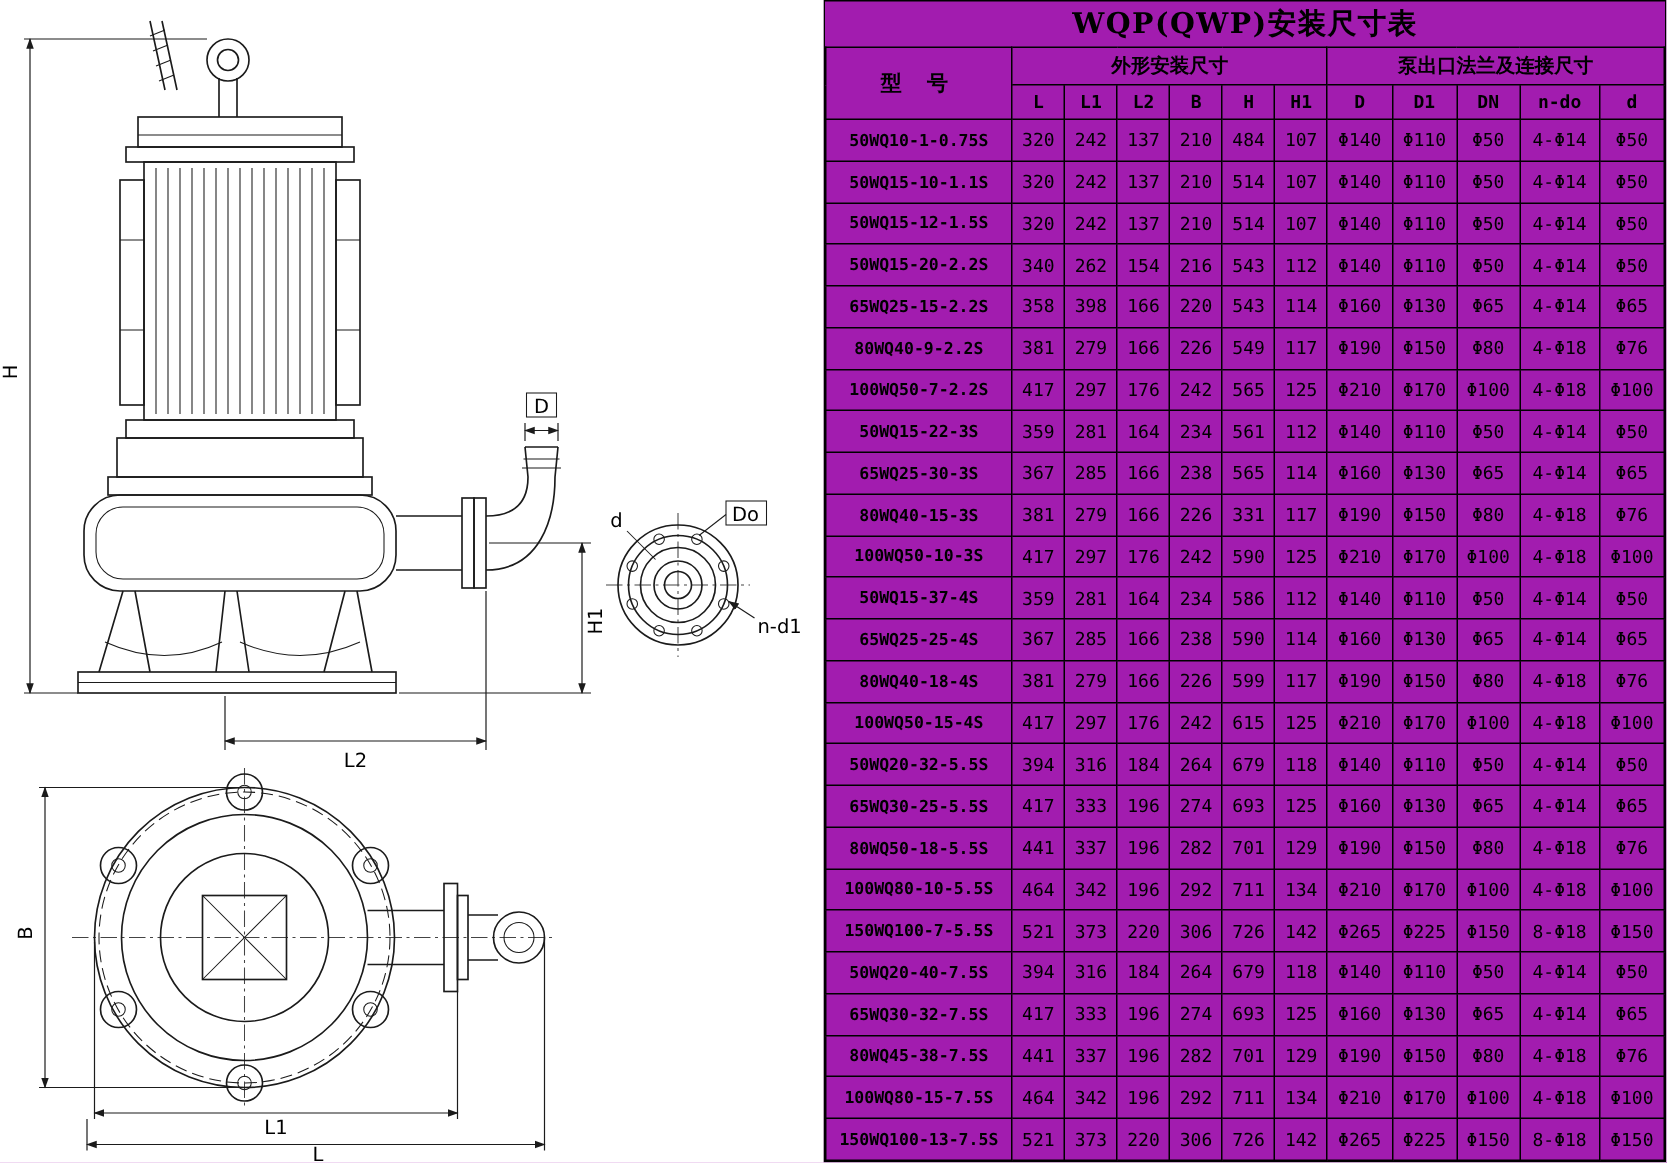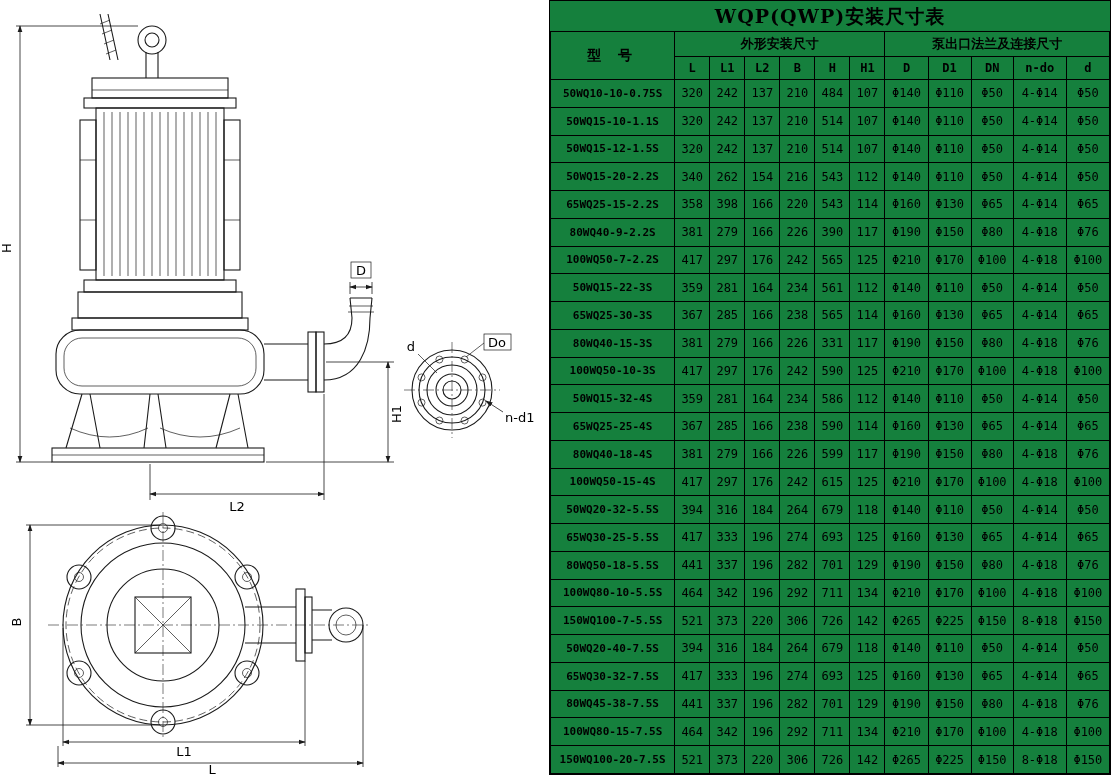--- a/index.html
+++ b/index.html
@@ -14,21 +14,21 @@
   .ln   { stroke:#1b1b1b; fill:none; stroke-width:1.1; }
   .thin { stroke:#1b1b1b; fill:none; stroke-width:0.7; }
   .dim  { stroke:#1b1b1b; fill:none; stroke-width:0.8; }
   .cl   { stroke:#444; fill:none; stroke-width:0.7; stroke-dasharray:11 3 2 3; }
   .lbl  { font-family:"DejaVu Sans", sans-serif; font-size:13px; fill:#000; stroke:none; }
   
   .table-panel {
     width:562px; height:775px; box-sizing:border-box;
     border-left:1.5px solid #000; border-top:1px solid #000;
     border-right:1px solid #000; border-bottom:1px solid #000;
-    display:flex; flex-direction:column; background:#15803d;
+    display:flex; flex-direction:column; background:#a21caf;
   }
   .table-title {
     height:30px; line-height:30px; text-align:center; flex:0 0 30px;
     font-weight:bold; font-size:19px; letter-spacing:1px;
     font-family:"DejaVu Serif", serif;
   }
   table.dim-table {
     width:100%; height:745px; border-collapse:collapse; table-layout:fixed;
   }
   .dim-table th, .dim-table td {
@@ -212,21 +212,21 @@
           <th class="sub-h">H1</th>
           <th class="sub-h">D</th>
           <th class="sub-h">D1</th>
           <th class="sub-h">DN</th>
           <th class="sub-h">n-do</th>
           <th class="sub-h">d</th>
         </tr>
       </thead>
       <tbody>
           <tr>
-            <td class="model-cell">50WQ10-10-0.75S</td>
+            <td class="model-cell">50WQ10-1-0.75S</td>
             <td>320</td>
             <td>242</td>
             <td>137</td>
             <td>210</td>
             <td>484</td>
             <td>107</td>
             <td>Φ140</td>
             <td>Φ110</td>
             <td>Φ50</td>
             <td>4-Φ14</td>
@@ -287,21 +287,21 @@
             <td>Φ65</td>
             <td>4-Φ14</td>
             <td>Φ65</td>
           </tr>
           <tr>
             <td class="model-cell">80WQ40-9-2.2S</td>
             <td>381</td>
             <td>279</td>
             <td>166</td>
             <td>226</td>
-            <td>390</td>
+            <td>549</td>
             <td>117</td>
             <td>Φ190</td>
             <td>Φ150</td>
             <td>Φ80</td>
             <td>4-Φ18</td>
             <td>Φ76</td>
           </tr>
           <tr>
             <td class="model-cell">100WQ50-7-2.2S</td>
             <td>417</td>
@@ -366,21 +366,21 @@
             <td>242</td>
             <td>590</td>
             <td>125</td>
             <td>Φ210</td>
             <td>Φ170</td>
             <td>Φ100</td>
             <td>4-Φ18</td>
             <td>Φ100</td>
           </tr>
           <tr>
-            <td class="model-cell">50WQ15-32-4S</td>
+            <td class="model-cell">50WQ15-37-4S</td>
             <td>359</td>
             <td>281</td>
             <td>164</td>
             <td>234</td>
             <td>586</td>
             <td>112</td>
             <td>Φ140</td>
             <td>Φ110</td>
             <td>Φ50</td>
             <td>4-Φ14</td>
@@ -548,21 +548,21 @@
             <td>292</td>
             <td>711</td>
             <td>134</td>
             <td>Φ210</td>
             <td>Φ170</td>
             <td>Φ100</td>
             <td>4-Φ18</td>
             <td>Φ100</td>
           </tr>
           <tr>
-            <td class="model-cell">150WQ100-20-7.5S</td>
+            <td class="model-cell">150WQ100-13-7.5S</td>
             <td>521</td>
             <td>373</td>
             <td>220</td>
             <td>306</td>
             <td>726</td>
             <td>142</td>
             <td>Φ265</td>
             <td>Φ225</td>
             <td>Φ150</td>
             <td>8-Φ18</td>

